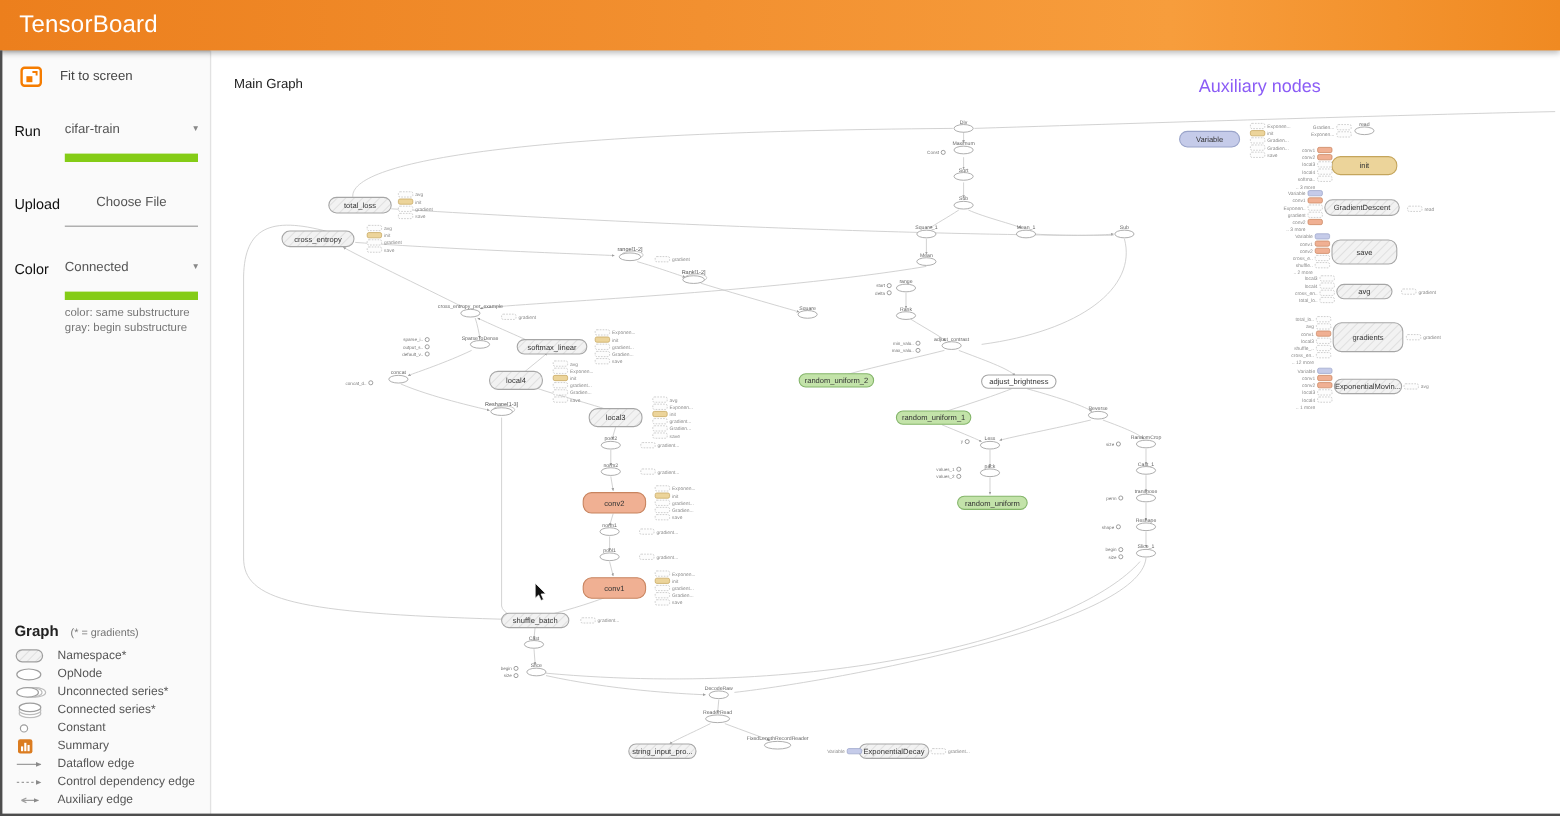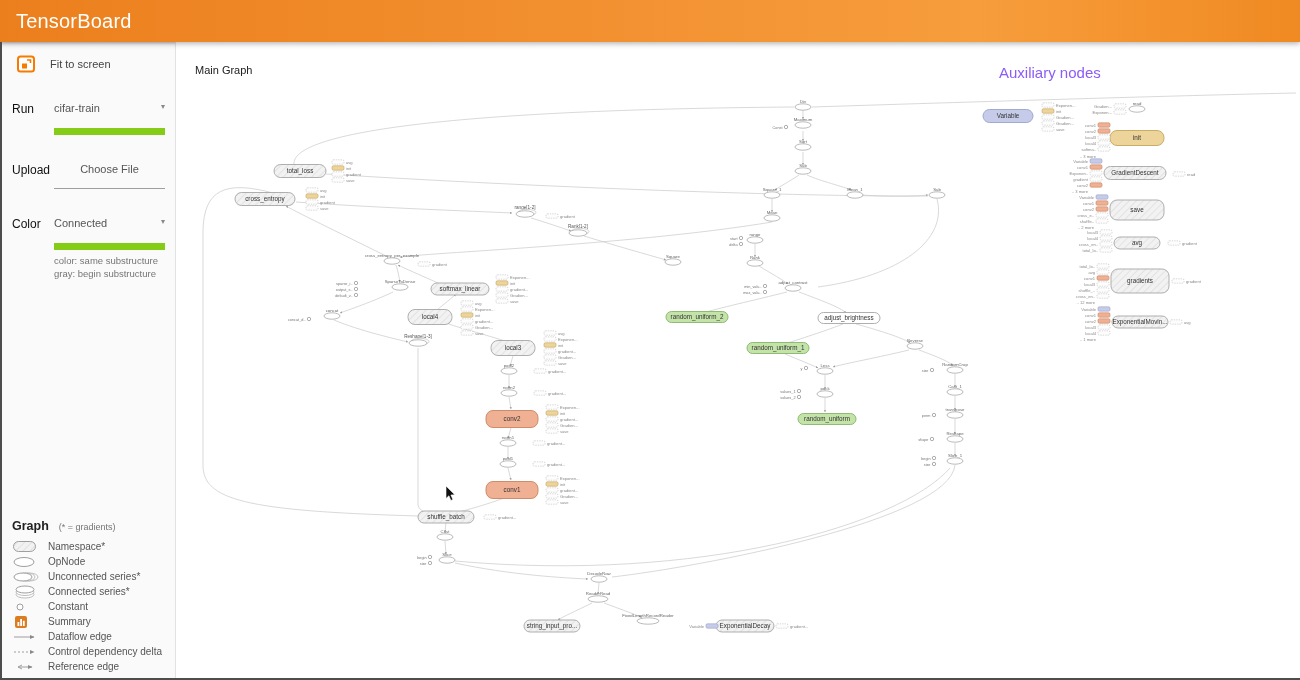--- a/index.html
+++ b/index.html
@@ -175,30 +175,30 @@
             </svg>
         </span>
           <span class="leg-label">Dataflow edge</span>
       </div>
       <div class="leg-item">
         <span class="leg-icon">
           <svg width="30" height="8">
               <line x1="2" y1="4" x2="22" y2="4" stroke="#9e9e9e" stroke-dasharray="2,2" marker-end="url(#arrL)"></line>
             </svg>
         </span>
-          <span class="leg-label">Control dependency delta</span>
+          <span class="leg-label">Control dependency edge</span>
       </div>
       <div class="leg-item">
         <span class="leg-icon">
           <svg width="30" height="8">
             <line x1="6" y1="4" x2="20" y2="4" stroke="#9e9e9e" marker-end="url(#arrL)"></line>
             <path d="M6,4 L10,2 M6,4 L10,6" stroke="#9e9e9e" fill="none"></path>
           </svg>
         </span>
-          <span class="leg-label">Reference edge</span>
+          <span class="leg-label">Auxiliary edge</span>
       </div>
     </div>
   </div>
 
   <div class="main">
     <div class="main-title">Main Graph</div>
     <div class="aux-title">Auxiliary nodes</div>
     <svg id="graph-svg" width="1125" height="638" viewBox="175 42 1125 638">
         <path d="M803,110 L803,119" fill="none" stroke="#c9c9c9" stroke-width="0.7" marker-end="url(#arr)"></path>
         <path d="M803,131 L803,141" fill="none" stroke="#c9c9c9" stroke-width="0.7" marker-end="url(#arr)"></path>

